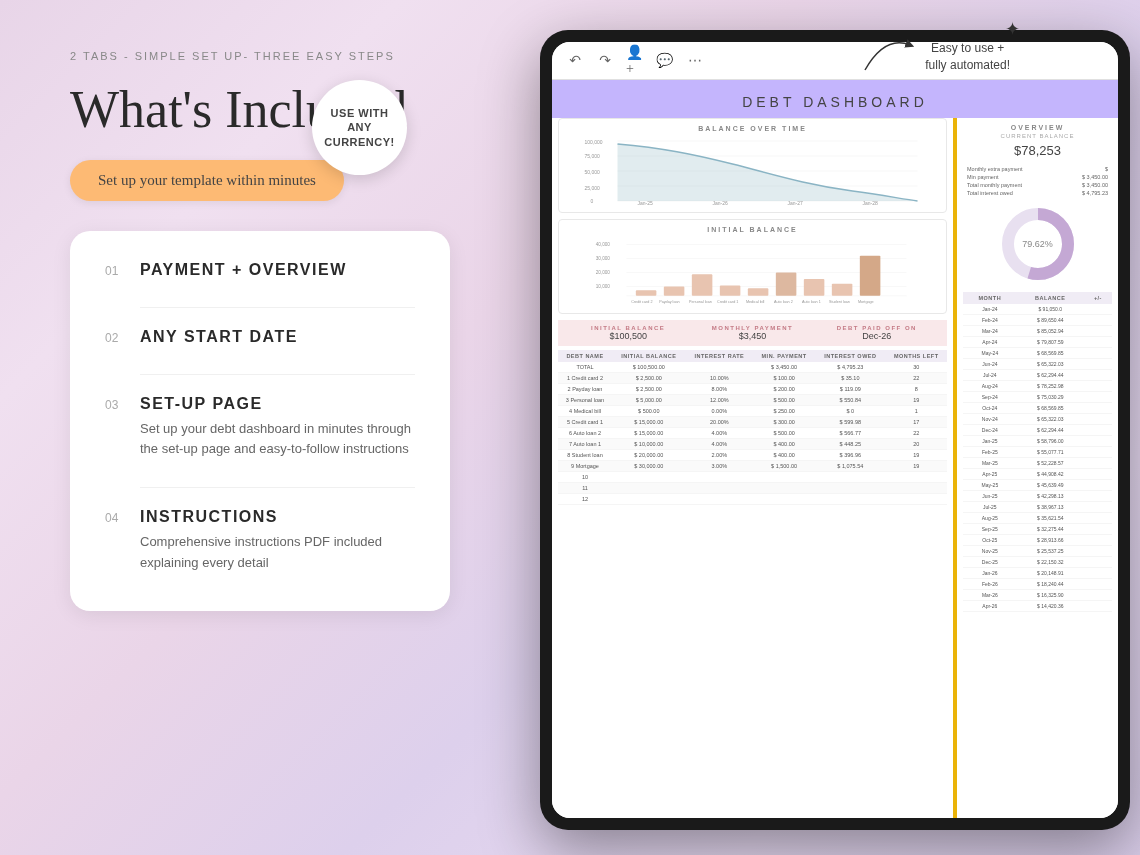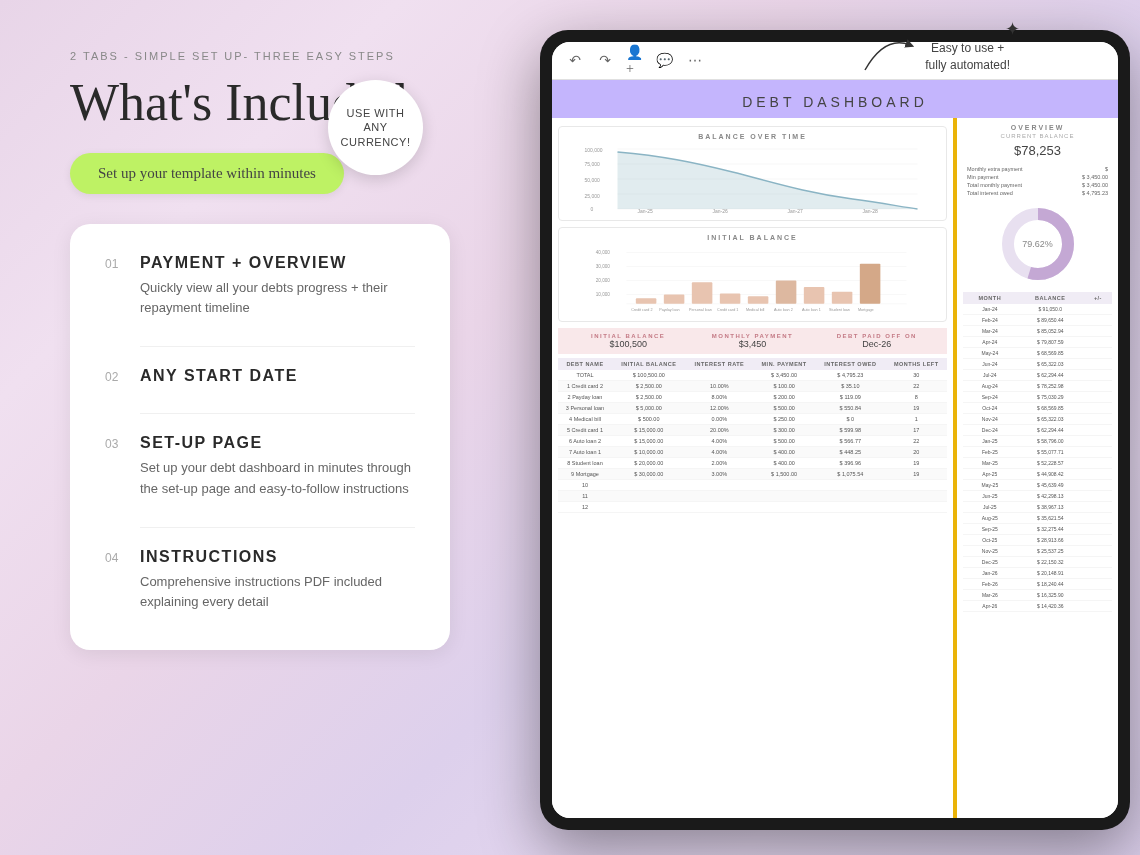--- a/index.html
+++ b/index.html
@@ -27,34 +27,34 @@
       height: 855px;
       padding: 50px 60px 40px 70px;
     }
 
     .subtitle-tag {
       font-family: Arial, sans-serif;
       font-size: 11px;
       letter-spacing: 2px;
       color: #888;
       text-transform: uppercase;
-      margin-bottom: 12px;
+      margin-bottom: 19px;
     }
 
     .main-title {
       font-size: 52px;
       font-weight: 400;
       color: #2a2a2a;
       line-height: 1.1;
       margin-bottom: 22px;
       font-family: Georgia, serif;
     }
 
     .setup-badge {
-      background: #bef264;
+      background: #fdba74;
       border-radius: 50px;
       padding: 12px 28px;
       display: inline-block;
       font-size: 15px;
       color: #444;
       margin-bottom: 30px;
       box-shadow: 0 2px 8px rgba(0,0,0,0.08);
     }
 
     .features-card {
@@ -186,21 +186,21 @@
 
     .dash-body {
       display: flex;
       flex: 1;
       overflow: hidden;
     }
 
     .dash-left {
       flex: 1;
       overflow: hidden;
-      padding: 8px 6px;
+      padding: 0 6px;
     }
 
     .dash-right {
       width: 165px;
       border-left: 4px solid #eab308;
       padding: 0 6px;
     }
 
     
     .chart-section {
@@ -376,33 +376,33 @@
       text-align: center;
       color: #555;
       border-bottom: 1px solid #f5f5f5;
       font-size: 5px;
     }
 
     
     .currency-badge {
       position: absolute;
       top: 80px;
-      left: 328px;
+      left: 312px;
       width: 95px;
       height: 95px;
       background: white;
       border-radius: 50%;
       display: flex;
       align-items: center;
       justify-content: center;
       text-align: center;
       box-shadow: 0 4px 15px rgba(0,0,0,0.15);
       z-index: 10;
       font-size: 11px;
-      font-weight: 400;
+      font-weight: 700;
       color: #444;
       letter-spacing: 0.5px;
       font-family: Arial, sans-serif;
       text-transform: uppercase;
       line-height: 1.3;
       padding: 10px;
     }
 
     
     .easy-badge {
@@ -424,21 +424,20 @@
     <h1 class="main-title">What's Included</h1>
     <div class="setup-badge">Set up your template within minutes</div>
 
     <div class="features-card">
 
       <div class="feature-item">
         <div class="feature-header">
           <span class="feature-number">01</span>
           <span class="feature-title">PAYMENT + OVERVIEW</span>
         </div>
-        <p class="feature-desc">Quickly view all your debts progress + their repayment timeline</p>
       </div>
 
       <div class="divider"></div>
 
       <div class="feature-item">
         <div class="feature-header">
           <span class="feature-number">02</span>
           <span class="feature-title">ANY START DATE</span>
         </div>
       </div>

